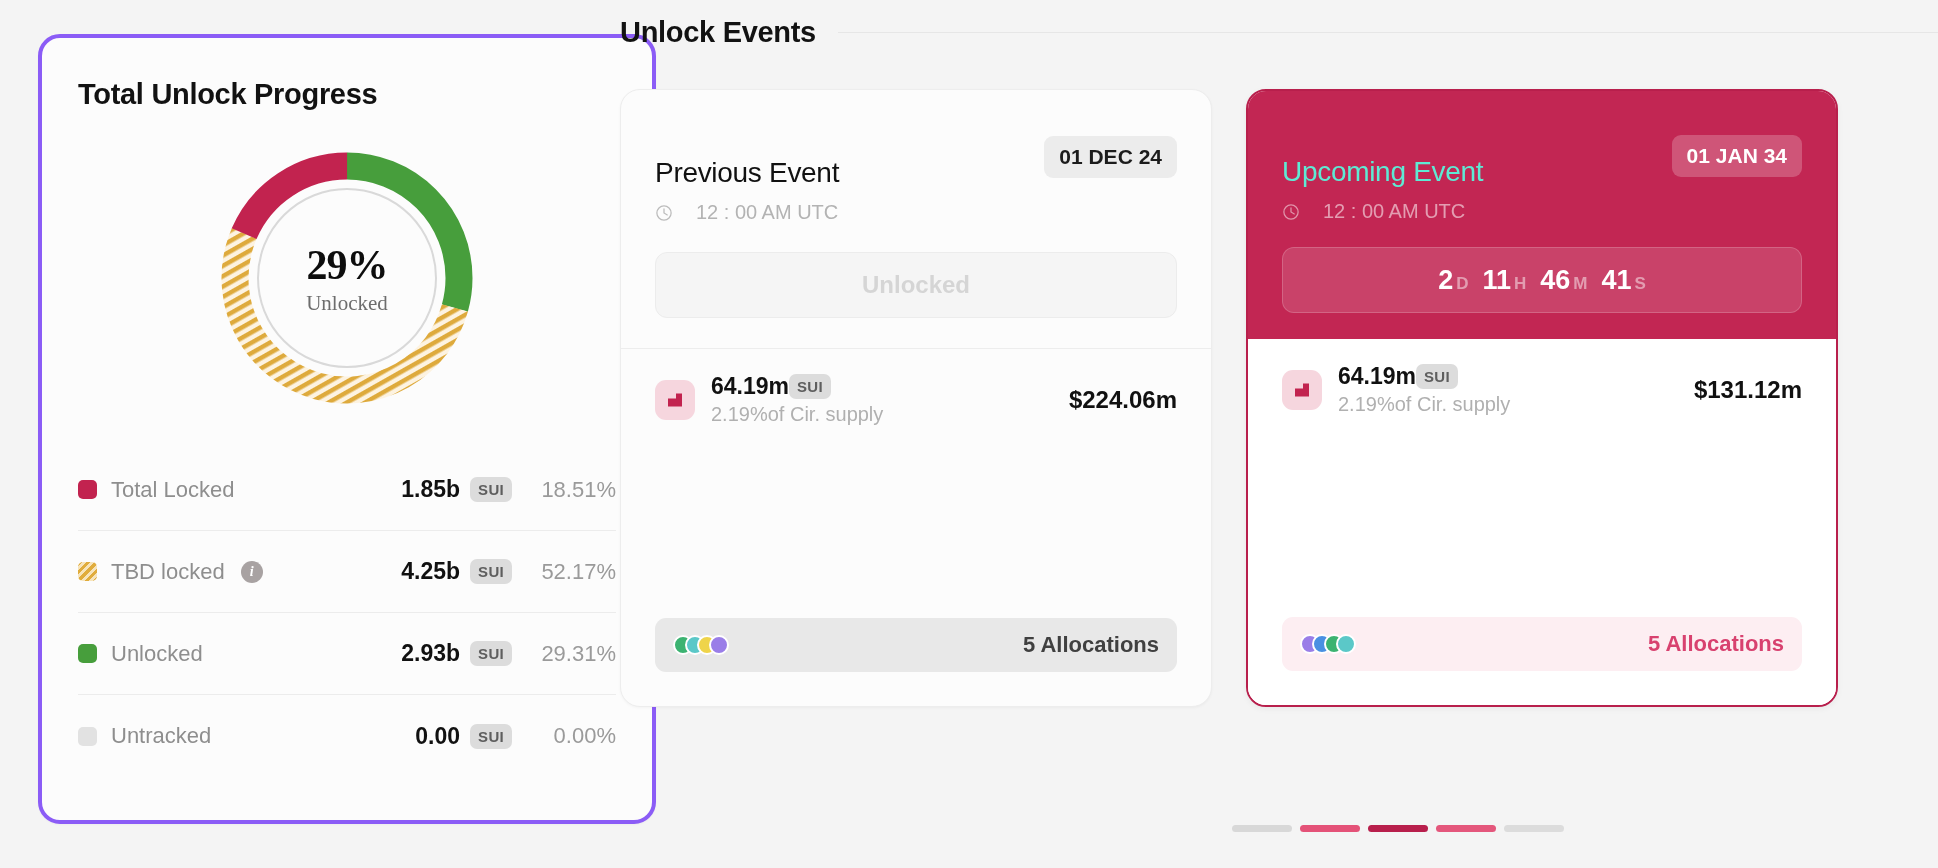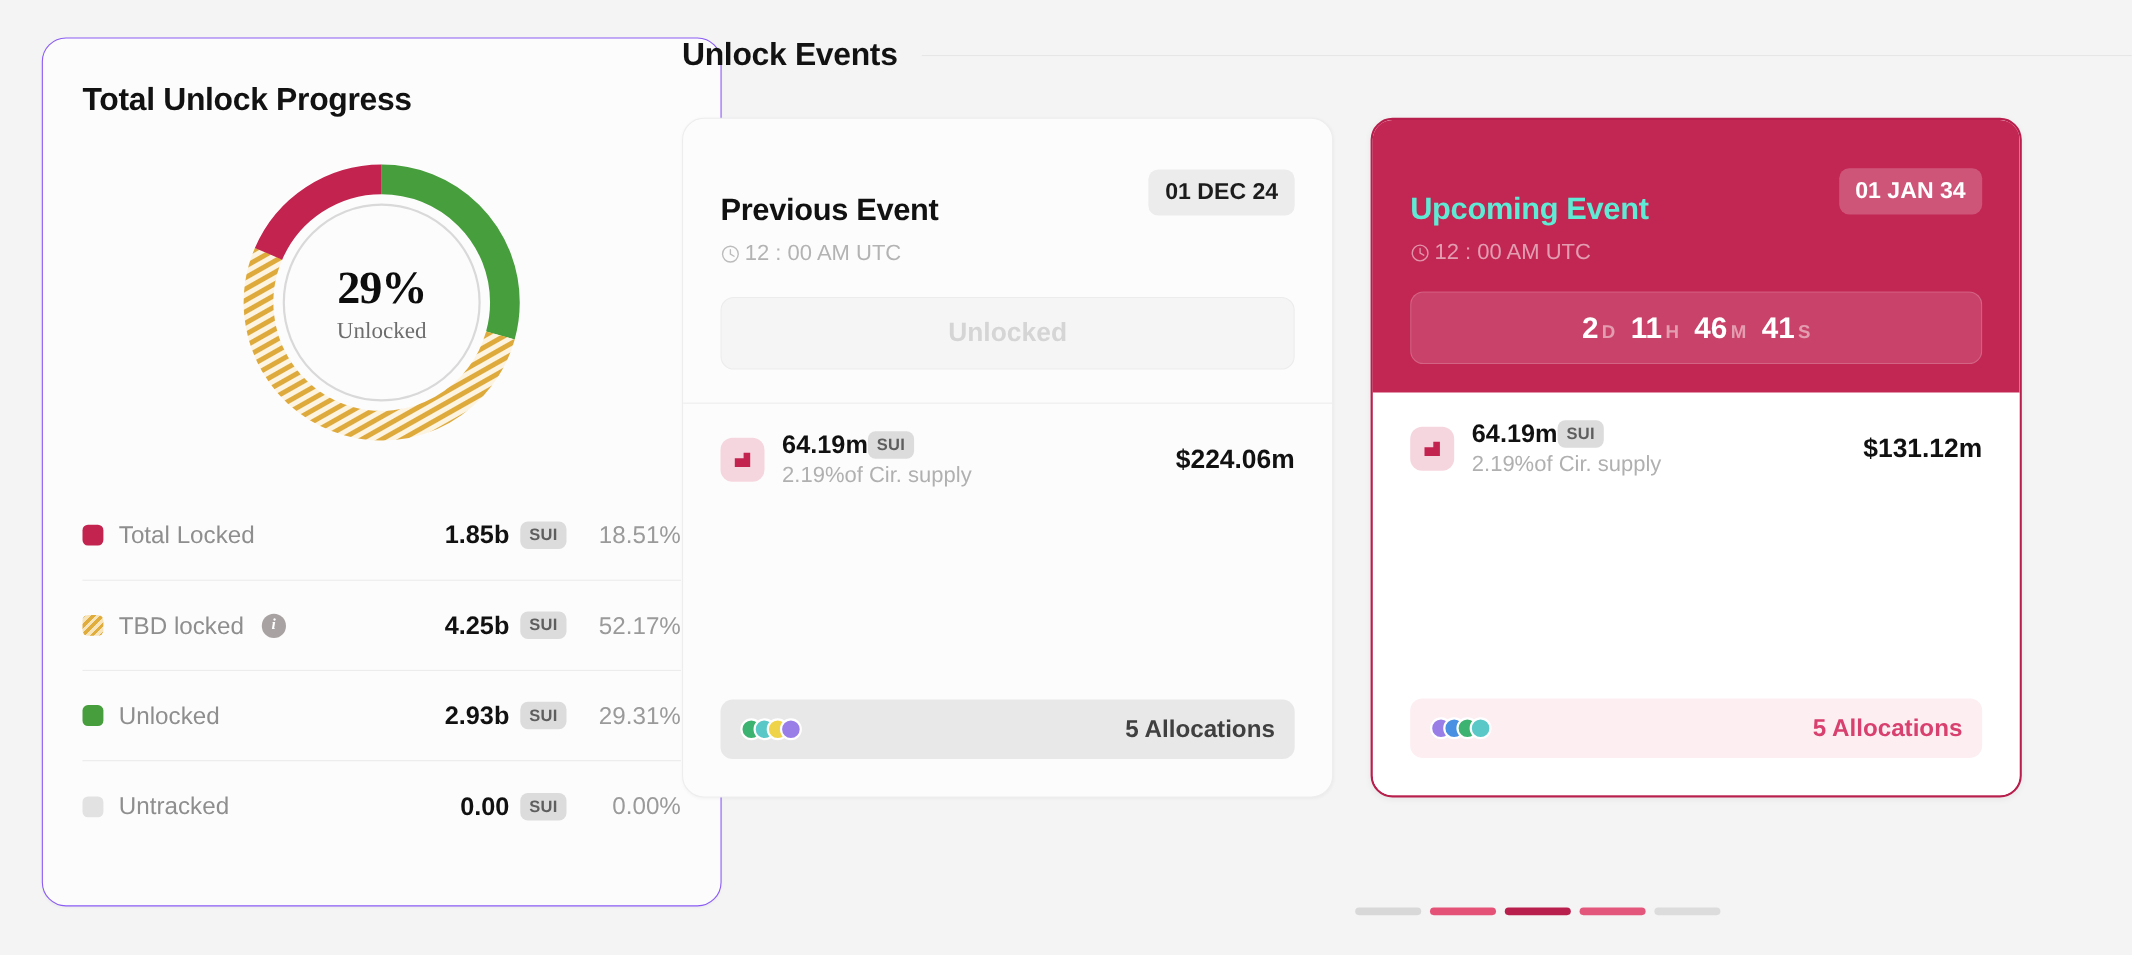--- a/index.html
+++ b/index.html
@@ -15,21 +15,21 @@
   
   .left-panel {
     width: 620px;
     flex: 0 0 620px;
     padding: 34px 0 0 38px;
   }
   .progress-card {
     width: 618px;
     height: 790px;
     background: #fcfcfc;
-    border: 1px solid #8b5cf6;
+    border: 4px solid #8b5cf6;
     border-radius: 22px;
     padding: 40px 36px 26px 36px;
     box-shadow: 0 1px 2px rgba(0,0,0,0.03);
     display: flex;
     flex-direction: column;
   }
   .progress-title {
     font-size: 29px;
     font-weight: bold;
     color: #121212;
@@ -93,21 +93,21 @@
     letter-spacing: 0.3px;
   }
   .legend-pct {
     font-size: 22px; color: #9a9a9a;
     width: 104px; text-align: right; white-space: nowrap;
   }
 
   
   .right-panel {
     flex: 1 1 auto;
-    padding: 34px 0 0 0;
+    padding: 16px 0 0 0;
     position: relative;
   }
   .section-head {
     display: flex; align-items: center;
     padding-right: 0px;
   }
   .section-title {
     font-size: 29px; font-weight: bold;
     color: #121212; letter-spacing: -0.3px;
     white-space: nowrap;
@@ -133,29 +133,29 @@
   .prev-card {
     background: #fcfcfc;
     border: 1px solid #ededed;
     box-shadow: 0 1px 3px rgba(0,0,0,0.04);
     height: 618px;
   }
   .card-head { padding: 34px 34px 0 34px; }
   .card-head-top {
     display: flex; align-items: center; justify-content: space-between;
   }
-  .card-title { font-size: 28px; font-weight: bold; color: #111; letter-spacing:-0.3px;margin-top:33px; }
+  .card-title { font-size: 28px; font-weight: normal; color: #111; letter-spacing:-0.3px;margin-top:33px; }
   .date-pill {
     background: #ececec; color: #1c1c1c;
     font-size: 21px; font-weight: bold;
     padding: 9px 15px; border-radius: 9px;
     white-space: nowrap;
   }
   .time-line {
-    display: flex; align-items: center; gap: 4px;
+    display: flex; align-items: center; gap: 23px;
     margin-top: 12px;
     font-size: 20px; color: #b3b3b3;
   }
   .clock-icon { width: 18px; height: 18px; flex: 0 0 18px; }
 
   .status-box {
     margin: 28px 34px 0 34px;
     height: 66px;
     background: #f5f5f5;
     border: 1px solid #ececec;

